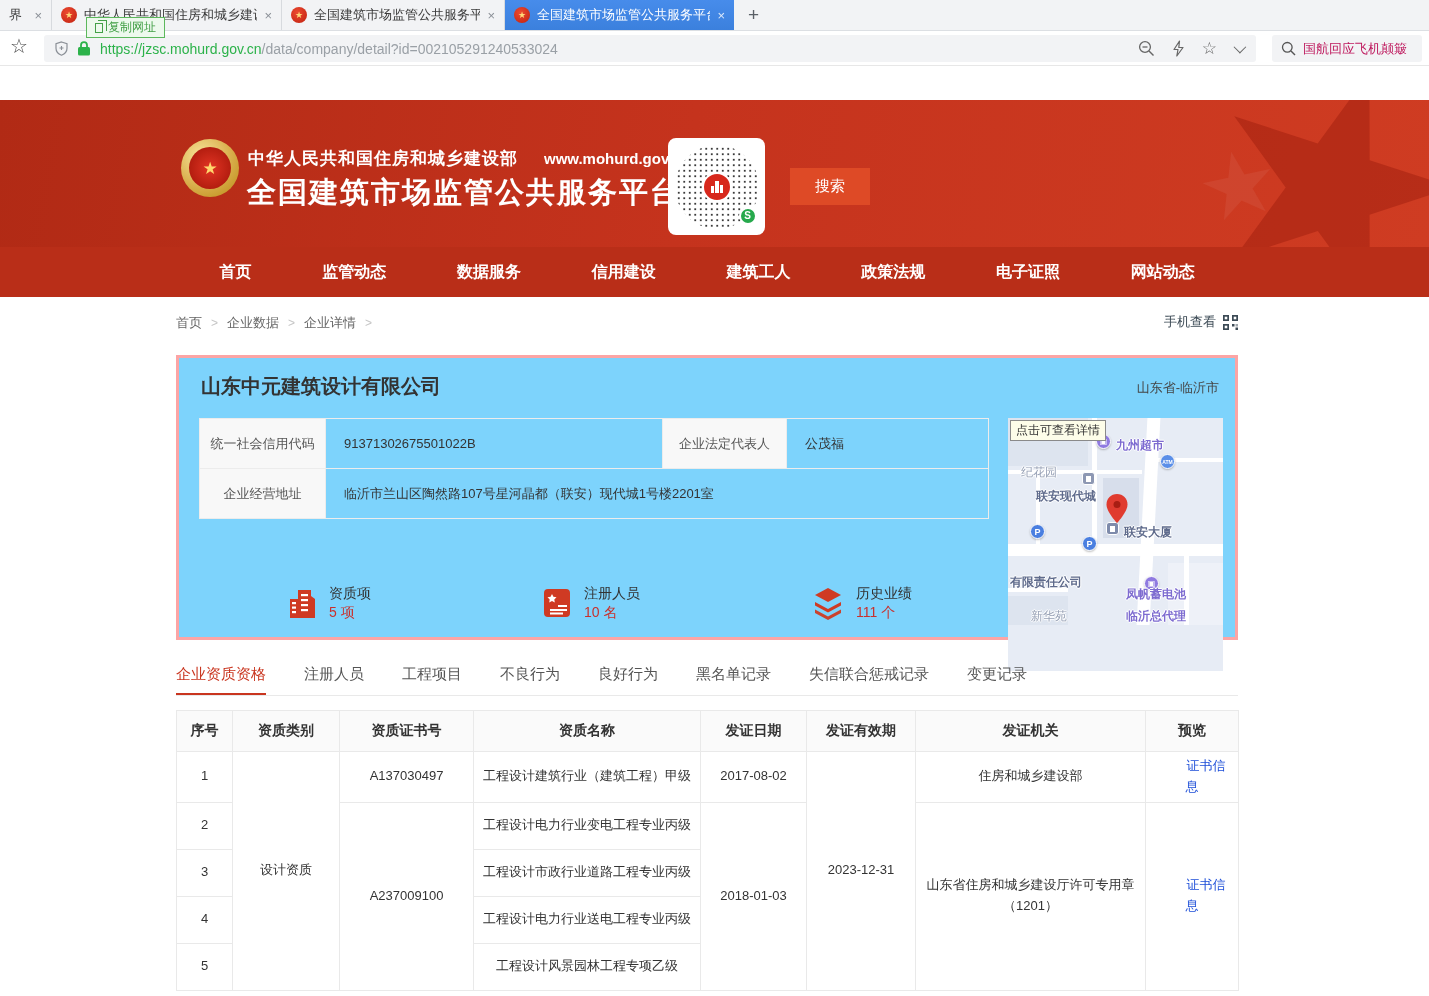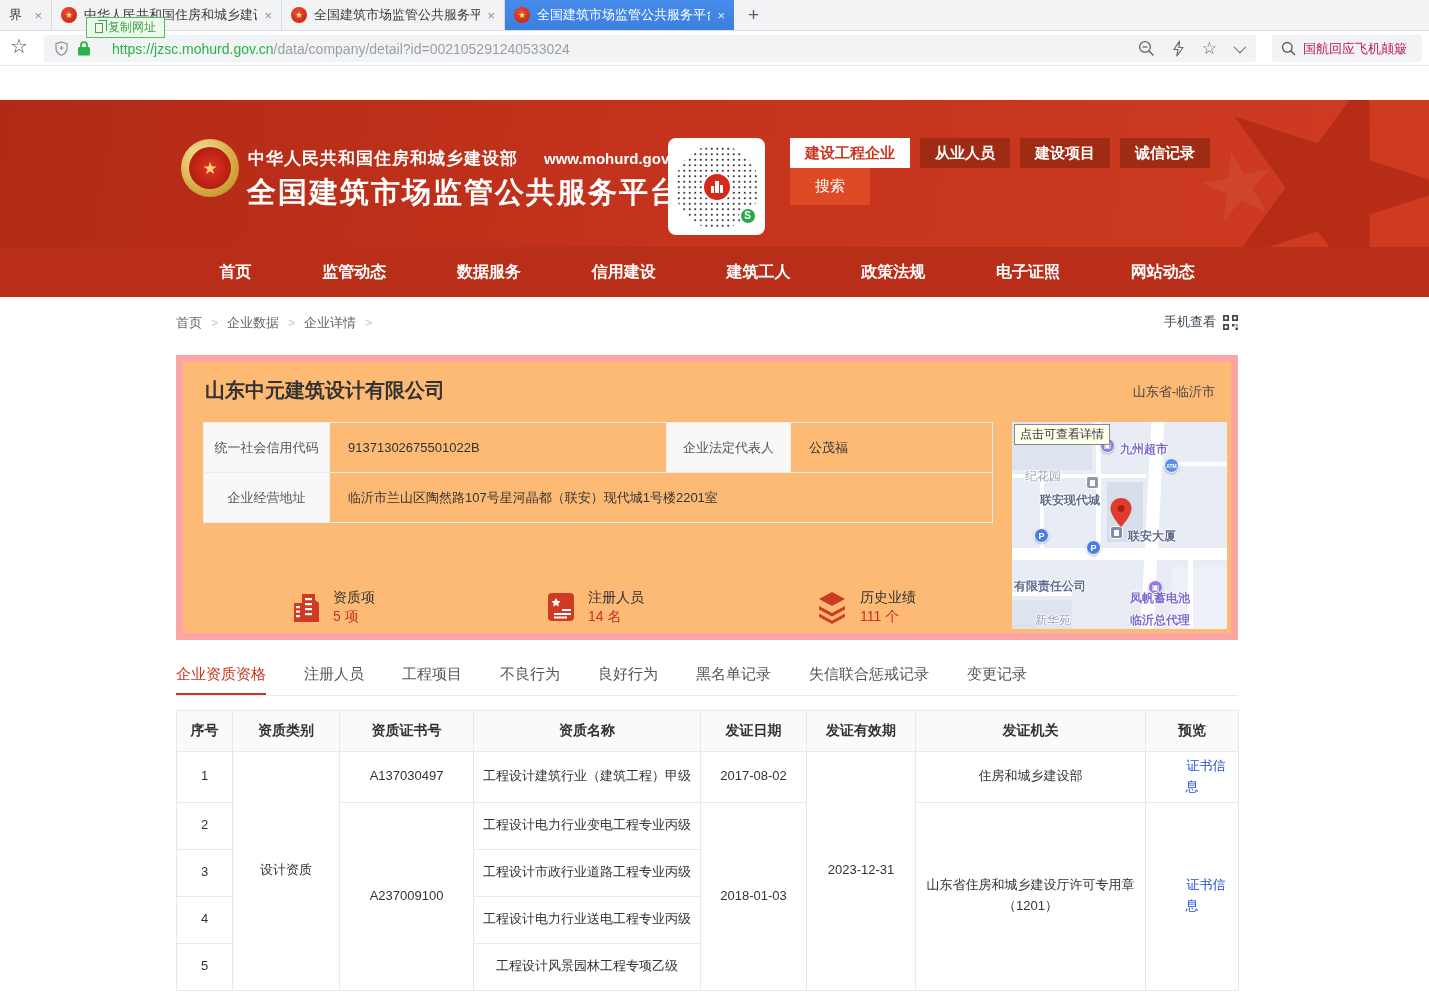--- a/index.html
+++ b/index.html
@@ -19,21 +19,21 @@
   .favicon { width:16px; height:16px; min-width:16px; border-radius:50%; background:radial-gradient(circle at 40% 35%, #ec4a30, #c0200f); color:#ffd978; font-size:9px; display:flex; align-items:center; justify-content:center; }
   .newtab { display:flex; align-items:center; padding:0 14px; font-size:19px; color:#5a5f66; cursor:pointer; }
 
   .copy-tip { position:absolute; top:17px; left:86px; height:21px; background:#edf9ed; border:1px solid #5cb85c; color:#43a047; font-size:12px; display:flex; align-items:center; gap:5px; padding:0 8px; z-index:20; }
   .copy-ico { position:relative; width:8px; height:10px; border:1px solid #43a047; background:#edf9ed; }
   .copy-ico::before { content:""; position:absolute; left:2px; top:-4px; width:8px; height:10px; border-top:1px solid #43a047; border-right:1px solid #43a047; }
 
   .toolbar { position:absolute; top:31px; left:0; width:100%; height:35px; background:#fff; border-bottom:1px solid #e7e7e7; }
   .bm-star { position:absolute; left:10px; top:3px; font-size:20px; color:#4d4d4d; cursor:pointer; }
   .urlbar { position:absolute; left:44px; top:4px; width:1212px; height:27px; background:#f2f3f5; border-radius:3px; display:flex; align-items:center; padding:0 10px; }
-  .url-text { font-size:14px; white-space:nowrap; overflow:hidden; margin-left:22px; }
+  .url-text { font-size:14px; white-space:nowrap; overflow:hidden; margin-left:10px; }
   .url-host { color:#2cb24a; }
   .url-path { color:#9aa0a6; }
   .url-icons { position:absolute; right:186px; top:4px; height:27px; display:flex; align-items:center; gap:17px; }
   .hotsearch { position:absolute; left:1272px; top:4px; width:150px; height:27px; background:#f2f3f5; border-radius:3px; display:flex; align-items:center; gap:7px; padding:0 9px; font-size:13px; color:#be185d; }
   .ico-star2 { font-size:17px; color:#666; cursor:pointer; }
   .chev { width:9px; height:9px; border-right:1.6px solid #666; border-bottom:1.6px solid #666; transform:rotate(45deg) translateY(-2px); cursor:pointer; }
 
   
   .redhead { position:absolute; top:100px; left:0; width:1429px; height:147px; background:linear-gradient(100deg,#b12a15 0%,#c5331d 48%,#cf3c22 100%); overflow:hidden; }
   .decor-star { position:absolute; right:-40px; top:-70px; font-size:300px; line-height:1; color:rgba(145,22,8,0.38); transform:rotate(18deg); }
@@ -62,34 +62,34 @@
   .navbar { position:absolute; top:247px; left:0; width:1429px; height:50px; background:#b92e18; }
   .nav-inner { position:absolute; left:176px; width:1062px; height:50px; display:flex; justify-content:space-around; align-items:center; padding:0 8px; }
   .nav-item { color:#fff; font-size:16px; font-weight:bold; cursor:pointer; white-space:nowrap; }
 
   
   .breadcrumb { position:absolute; top:314px; left:176px; display:flex; align-items:center; gap:9px; font-size:13px; color:#666; }
   .bc-sep { color:#c5c5c5; font-size:12px; }
   .mobile-view { position:absolute; top:313px; right:191px; display:flex; align-items:center; gap:7px; font-size:13px; color:#3c4a55; cursor:pointer; }
 
   
-  .card { position:absolute; left:176px; top:355px; width:1062px; height:285px; border:7px solid #fca5a5; background:#fdba74; }
+  .card { position:absolute; left:176px; top:355px; width:1062px; height:285px; border:3px solid #fca5a5; background:#7dd3fc; }
   .co-name { position:absolute; left:22px; top:15px; font-size:20px; font-weight:bold; color:#333; }
   .co-region { position:absolute; right:16px; top:21px; font-size:13px; color:#444; }
   .info-table { position:absolute; left:20px; top:60px; width:789px; border-collapse:collapse; table-layout:fixed; font-size:13px; }
   .info-table td { border:1px solid #ececec; height:50px; color:#333; }
   .info-table td.lbl { background:#f8f8f8; text-align:center; color:#555; }
   .info-table td.val { padding-left:18px; }
 
   .stat { position:absolute; top:226px; display:flex; align-items:center; gap:11px; }
   .stat .st-label { font-size:14px; color:#333; line-height:19px; }
   .stat .st-value { font-size:14px; color:#c9302c; line-height:19px; }
 
   
-  .map { position:absolute; left:829px; top:60px; width:215px; height:207px; background:#e7ecf5; overflow:hidden; cursor:pointer; }
+  .map { position:absolute; left:829px; top:60px; width:215px; height:253px; background:#e7ecf5; overflow:hidden; cursor:pointer; }
   .blk { position:absolute; background:#dde4ef; }
   .road { position:absolute; background:#fff; }
   .map-tip { position:absolute; left:2px; top:2px; background:#fdfde9; border:1px solid #8a8a8a; color:#333; font-size:12px; padding:1px 5px; z-index:5; white-space:nowrap; }
   .mlabel { position:absolute; font-size:12px; font-weight:bold; white-space:nowrap;
     text-shadow:1px 0 #fff,-1px 0 #fff,0 1px #fff,0 -1px #fff; }
   .ml-purple { color:#7d6bd0; }
   .ml-gray { color:#96a0b5; font-weight:normal;margin-left:19px; }
   .ml-dark { color:#5f6b8c; }
   .poi { position:absolute; width:15px; height:15px; border-radius:50%; display:flex; align-items:center; justify-content:center; color:#fff; border:1.5px solid #fff; box-shadow:0 1px 2px rgba(0,0,0,.25); }
   .poi-purple { background:#8f7ae0; font-size:8px; }
@@ -194,26 +194,20 @@
           <svg width="14" height="14" viewBox="0 0 14 14">
               <rect x="5" y="1" width="4" height="12" fill="#fff"></rect>
               <rect x="1" y="6" width="3" height="7" fill="#fff"></rect>
               <rect x="10" y="5" width="3" height="8" fill="#fff"></rect>
             </svg>
         </div>
         <div class="qr-wechat">S</div>
       </div>
     </div>
 
-    <div class="searchmod-tabs">
-      <div class="s-tab active">建设工程企业</div>
-      <div class="s-tab">从业人员</div>
-      <div class="s-tab">建设项目</div>
-      <div class="s-tab">诚信记录</div>
-    </div>
     <div class="searchmod-input">
       <div class="search-btn">搜索</div>
     </div>
   </div>
 
   <div class="navbar">
     <div class="nav-inner">
       <span class="nav-item">首页</span>
       <span class="nav-item">监管动态</span>
       <span class="nav-item">数据服务</span>
@@ -300,21 +294,21 @@
         </div>
     </div>
     <div class="stat" style="left:362px">
       <svg width="32" height="34" viewBox="0 0 32 34">
           <rect x="3" y="3" width="26" height="28" rx="4" fill="#cf3a23"></rect>
           <path d="M11 8l1.4 2.8 3.1.4-2.2 2.2.5 3-2.8-1.5-2.8 1.5.5-3L6.5 11.2l3.1-.4z" fill="#fff"></path>
           <path d="M17 20h9M9 24h17M9 27.5h13" stroke="#fff" stroke-width="2.2"></path>
         </svg>
       <div>
           <div class="st-label">注册人员</div>
-          <div class="st-value">14 名</div>
+          <div class="st-value">10 名</div>
         </div>
     </div>
     <div class="stat" style="left:632px">
       <svg width="34" height="34" viewBox="0 0 34 34">
           <g fill="#cf3a23">
             <path d="M17 2l13 7-13 7L4 9z"></path>
             <path d="M4 16l13 7 13-7 .001 3.5L17 26.5 4 19.5z"></path>
             <path d="M4 23.5l13 7 13-7 .001 3.5L17 34 4 27z" opacity=".95"></path>
           </g>
         </svg>

